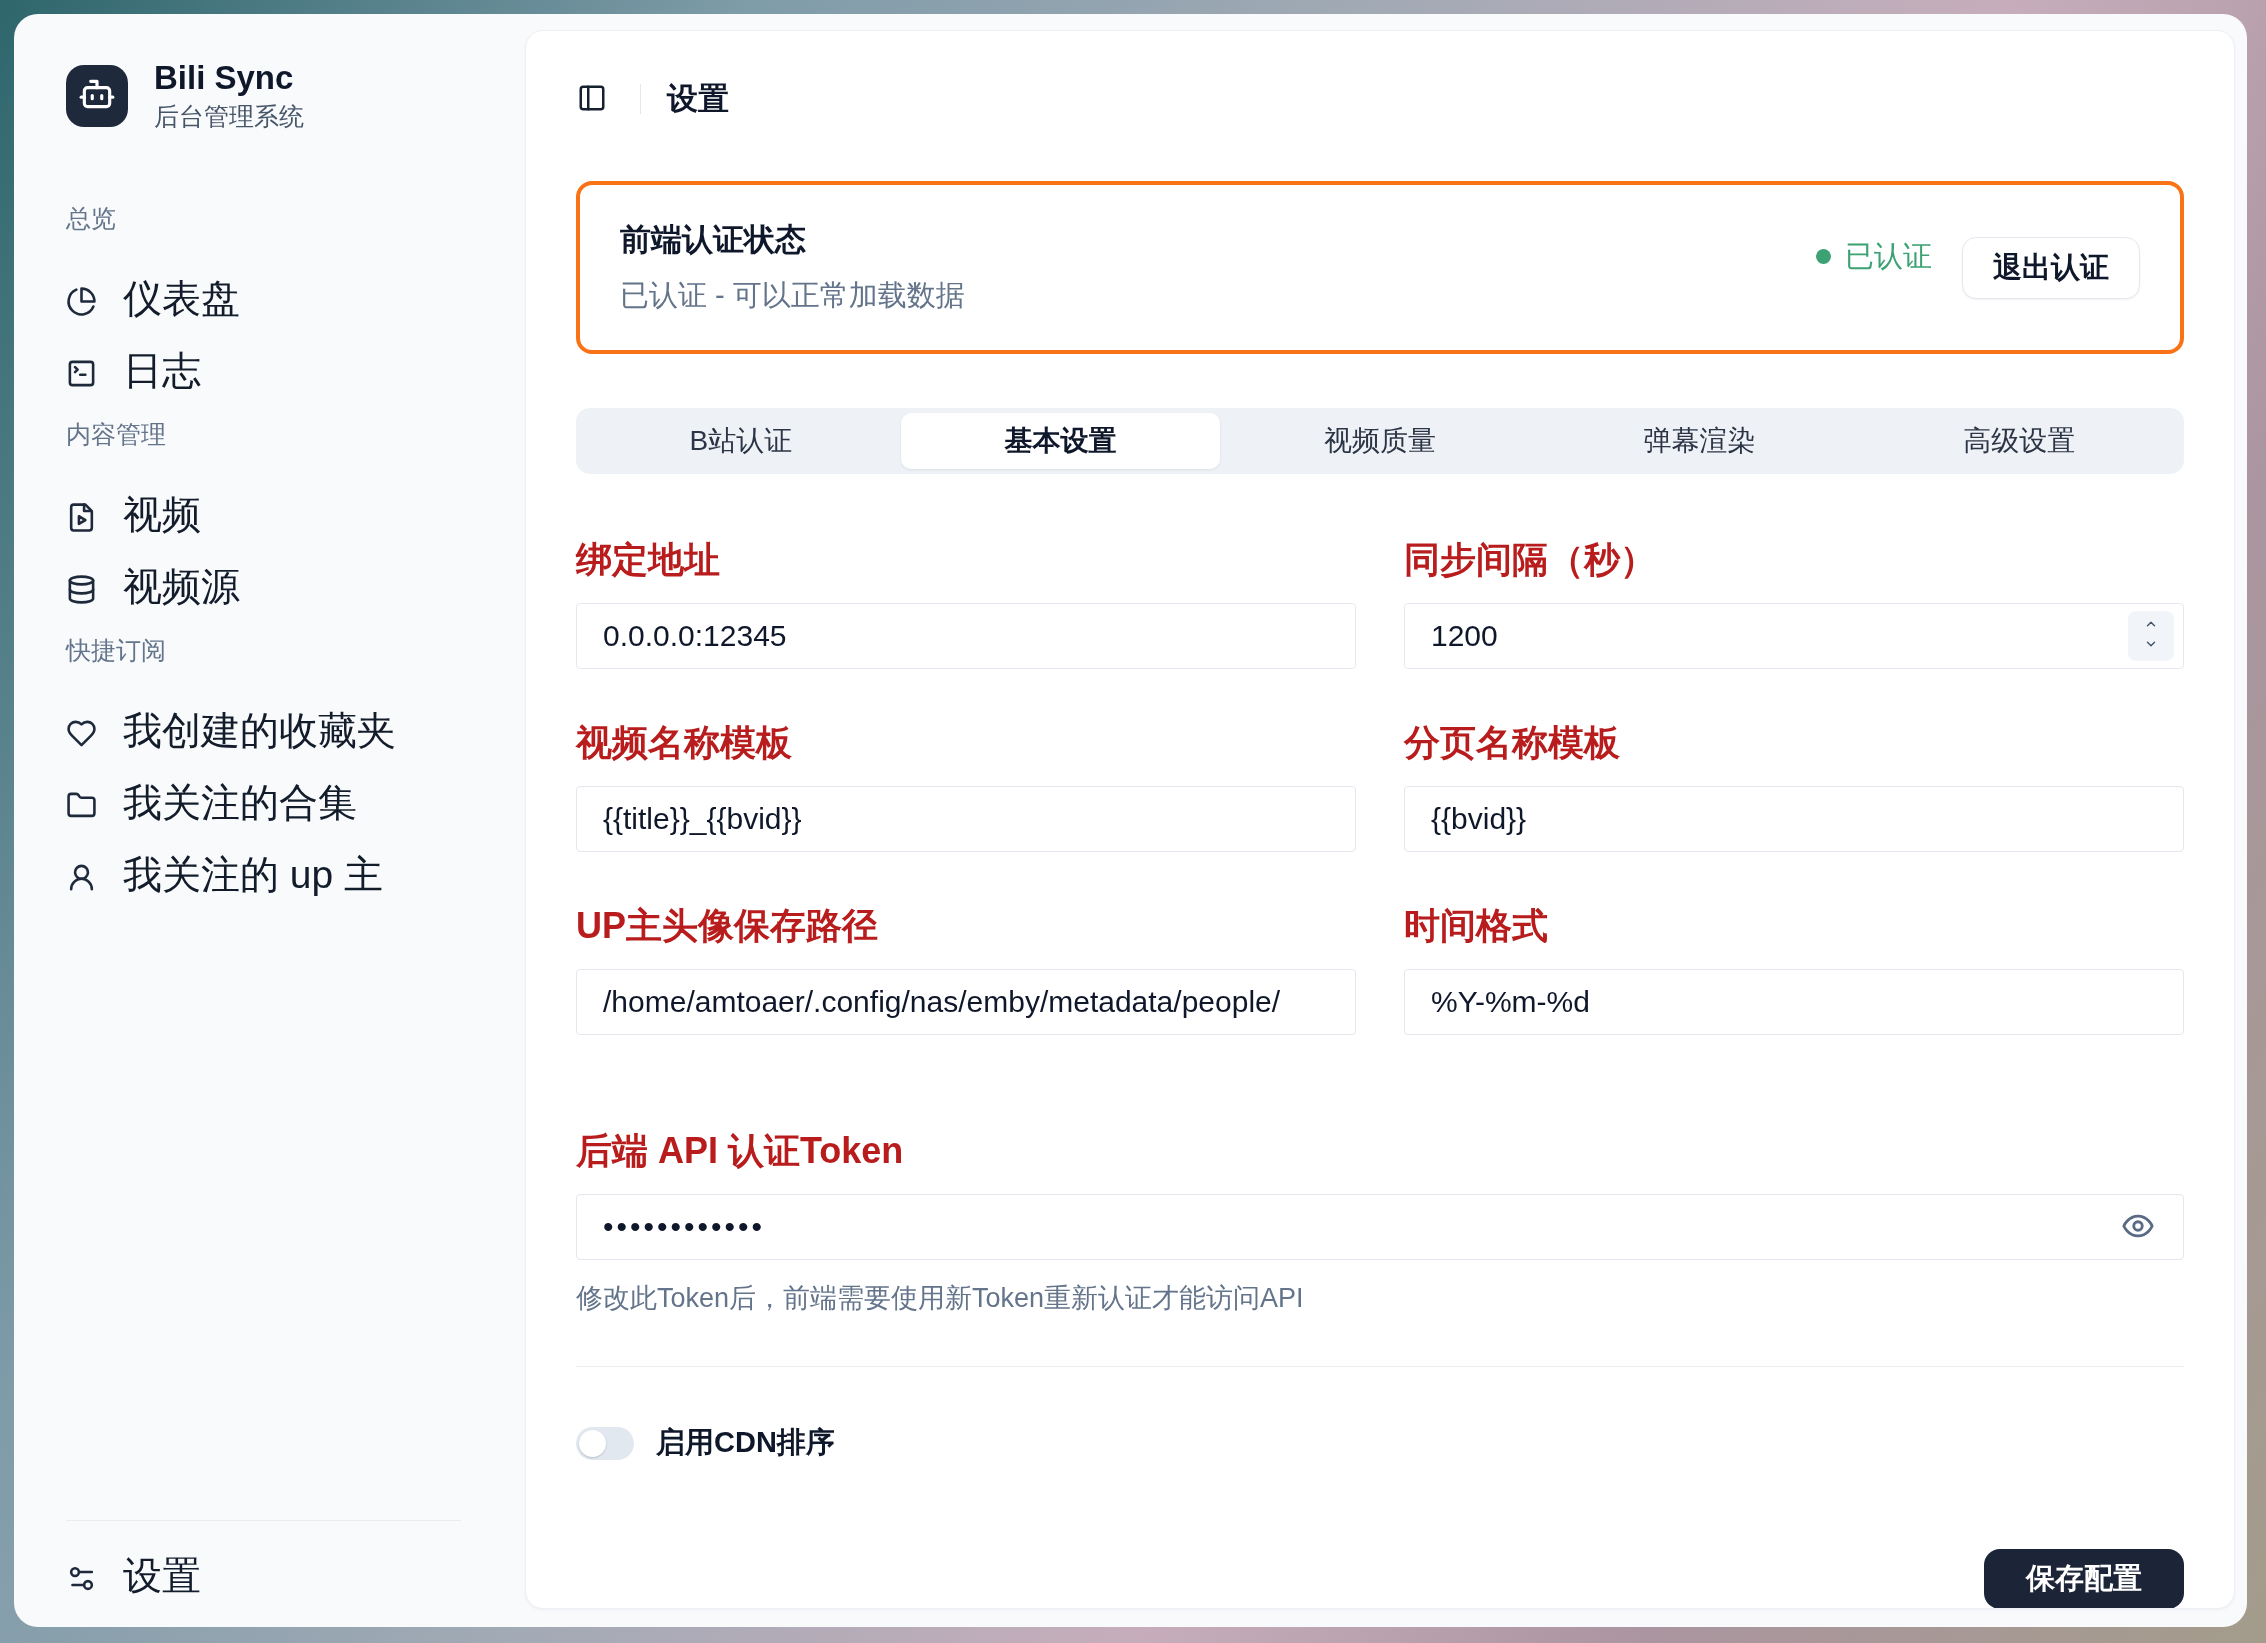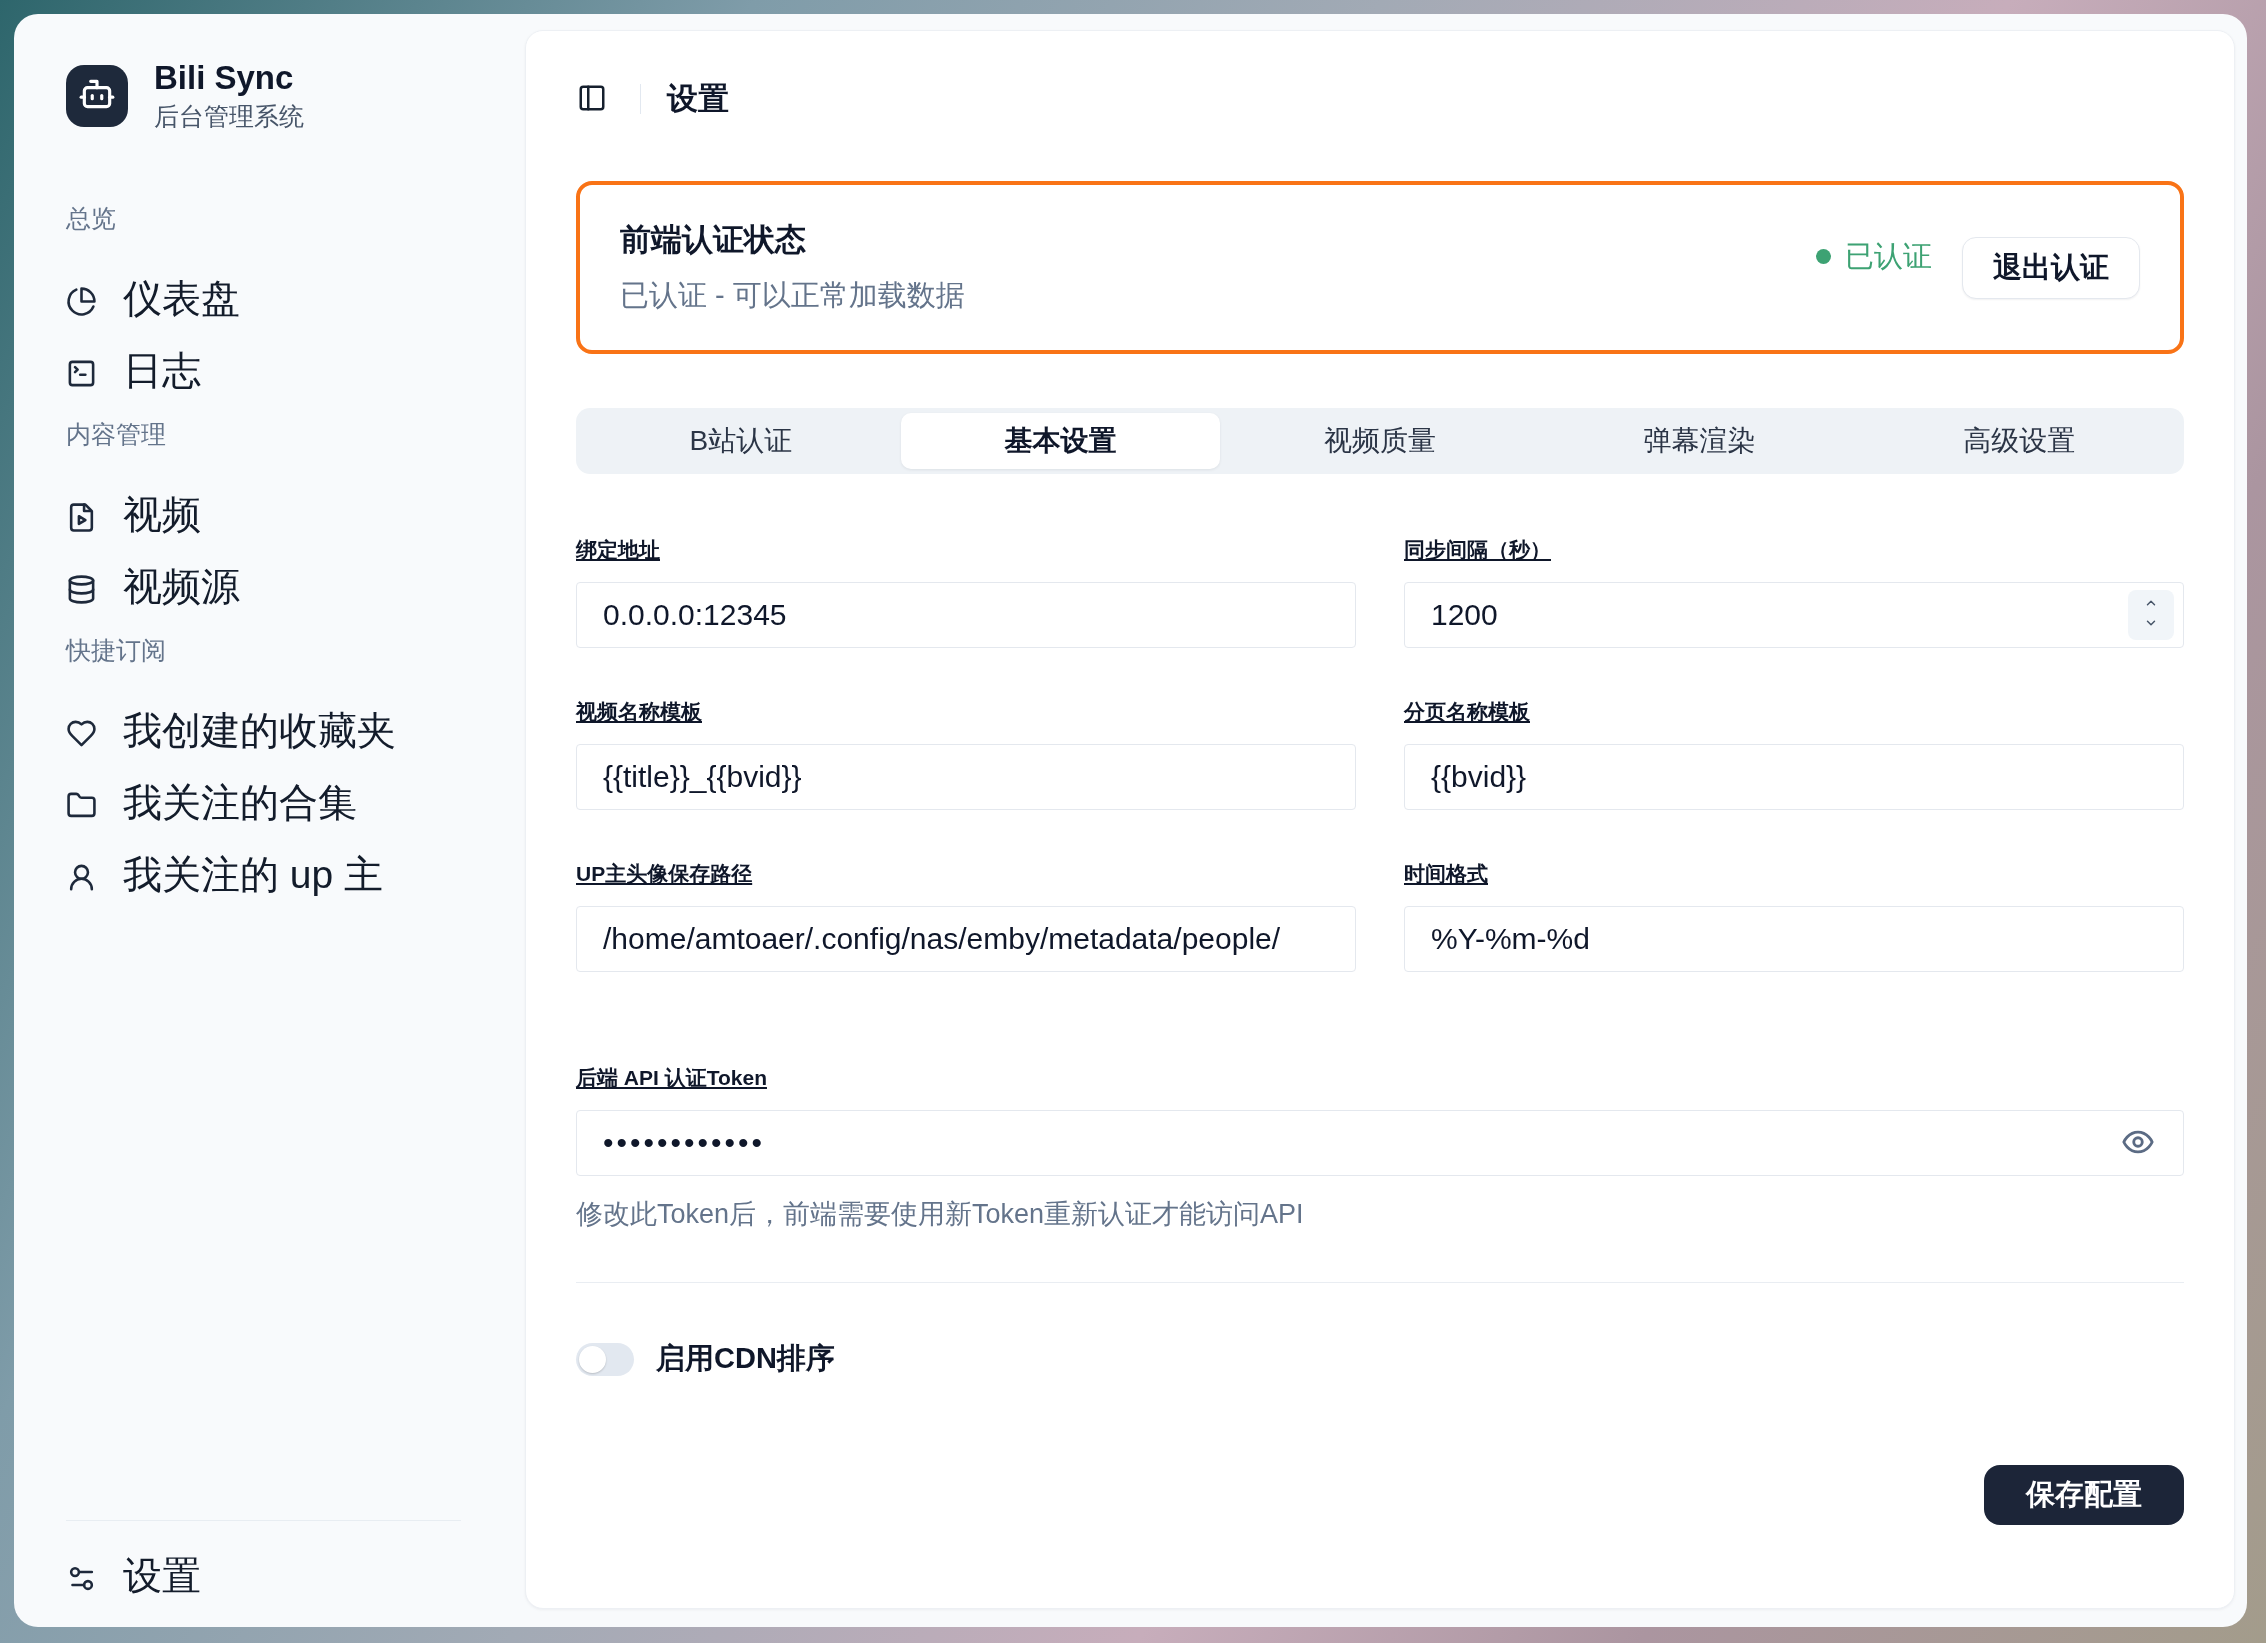--- a/index.html
+++ b/index.html
@@ -50,21 +50,21 @@
   .auth-right { display:flex; align-items:flex-start; gap:30px; }
   .badge { display:flex; align-items:center; gap:14px; font-size:29px; }
   .badge-dot { width:15px; height:15px; border-radius:50%; }
   .logout-btn { background:#fff; border:1px solid #e4e8ee; border-radius:14px; height:62px; padding:0 30px; font-size:29px; font-weight:600; color:#0f172a; box-shadow:0 1px 2px rgba(15,23,42,.06); cursor:pointer; font-family:inherit; }
 
   .tabs { margin-top:54px; background:#eef2f6; border-radius:14px; padding:5px; display:grid; grid-template-columns:repeat(5,1fr); height:66px; flex:none; }
   .tab { display:flex; align-items:center; justify-content:center; font-size:28px; font-weight:500; color:#2b3546; border-radius:10px; cursor:pointer; }
   .tab.active { background:#ffffff; color:#0f172a; font-weight:600; box-shadow:0 1px 3px rgba(15,23,42,.08); }
 
   .fields { margin-top:62px; display:grid; grid-template-columns:1fr 1fr; column-gap:48px; row-gap:50px; }
-  .field-label { display:block; font-size:21px; font-weight:600; color:#0f172a; margin-bottom:18px;text-decoration:underline; }
+  .field-label { display:block; font-size:36px; font-weight:600; color:#b91c1c; margin-bottom:18px; }
   .input {
     width:100%; height:66px; border:1px solid #e4e8ee; border-radius:4px;
     padding:0 26px; font-size:30px; color:#0f172a; background:#fff; font-family:inherit; outline:none;
   }
   .input-wrap { position:relative; }
   .num-input { padding-right:80px; }
   .stepper { position:absolute; right:10px; top:8px; width:46px; height:50px; background:#f1f5f9; border-radius:8px; display:flex; flex-direction:column; align-items:center; justify-content:center; gap:2px; color:#475569; cursor:pointer; }
   .stepper svg { width:20px; height:14px; }
 
   .token-group { margin-top:92px; }

